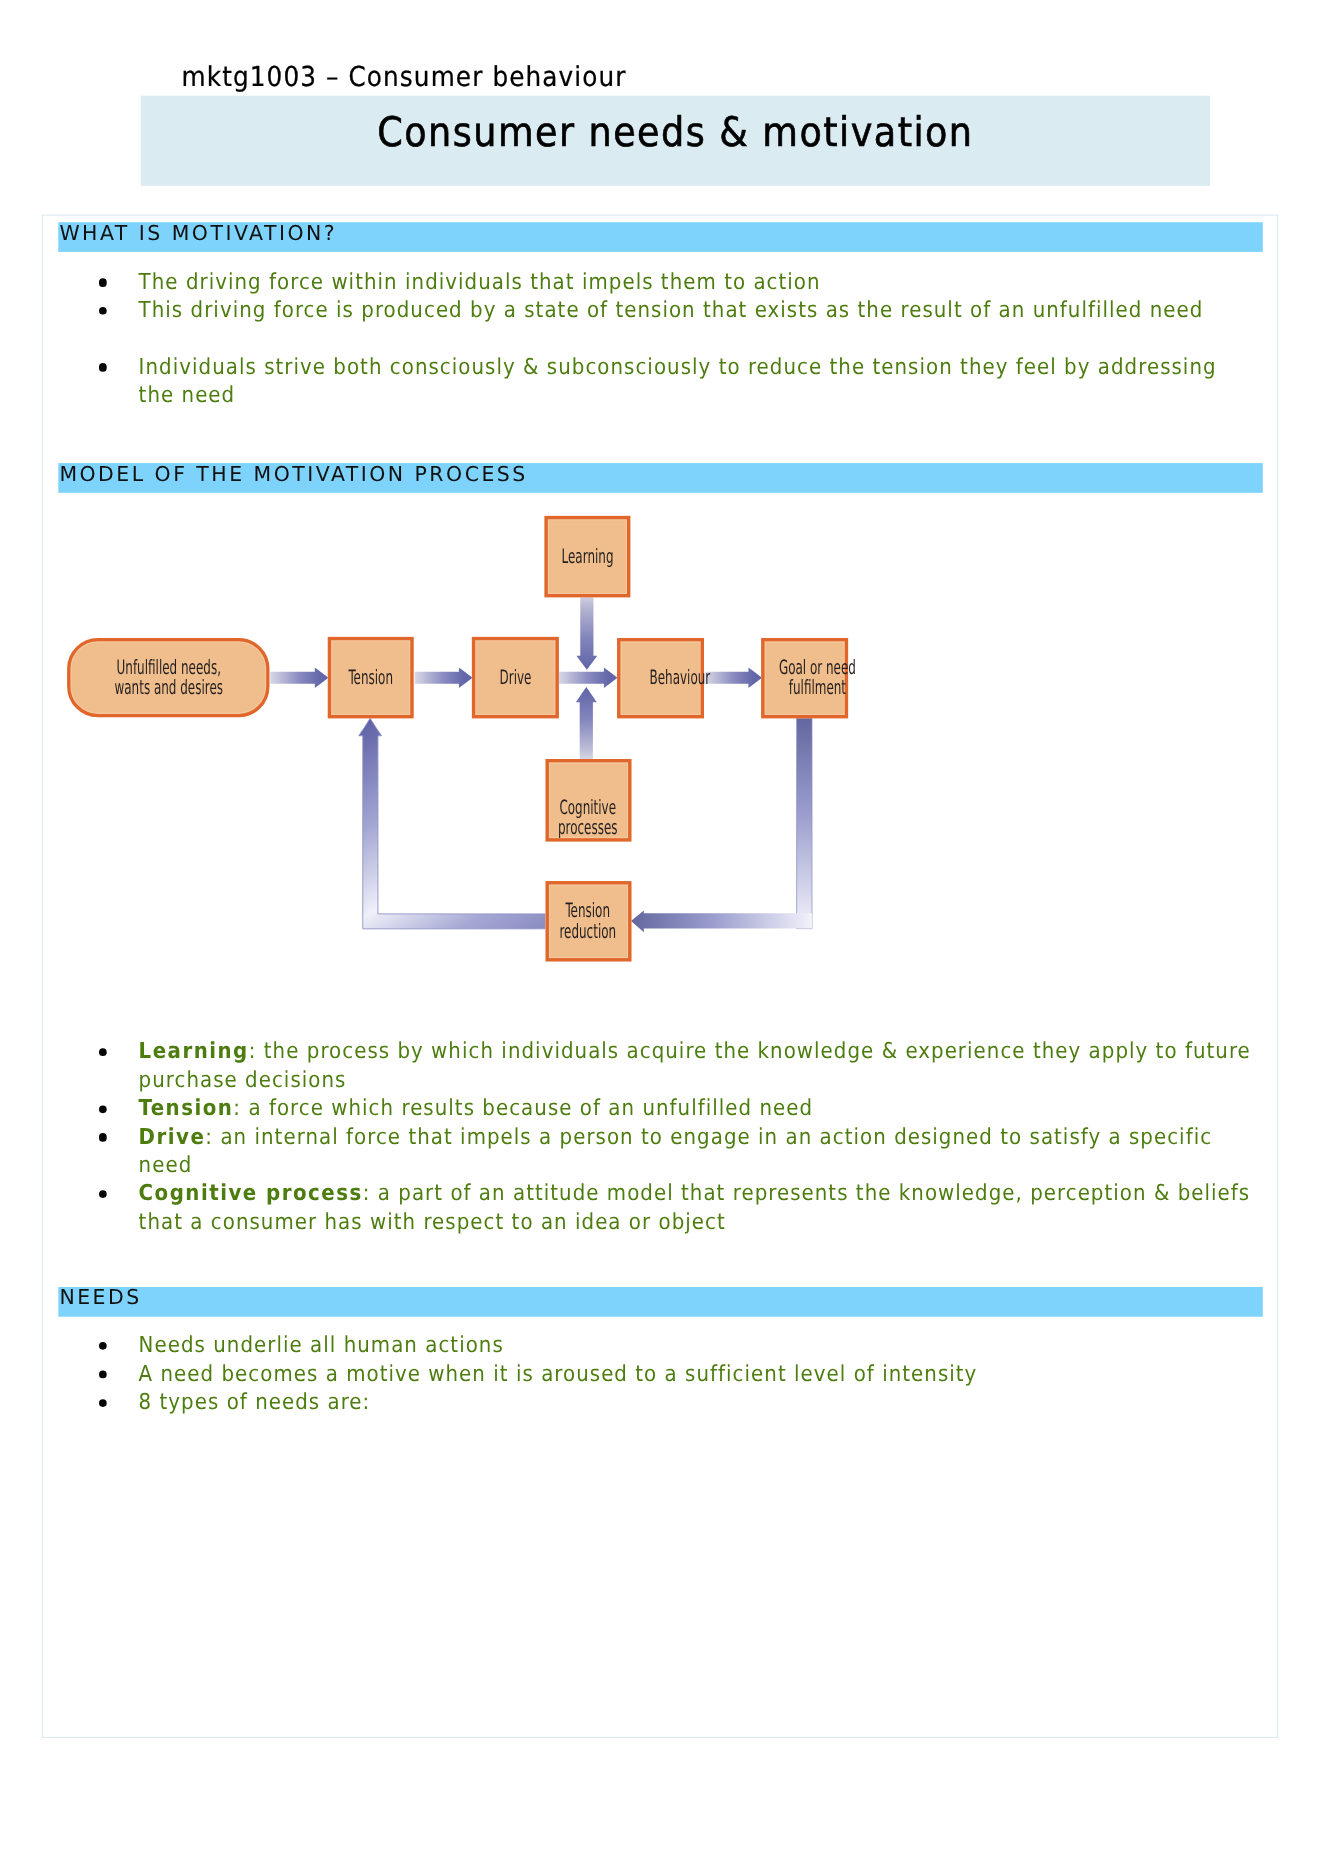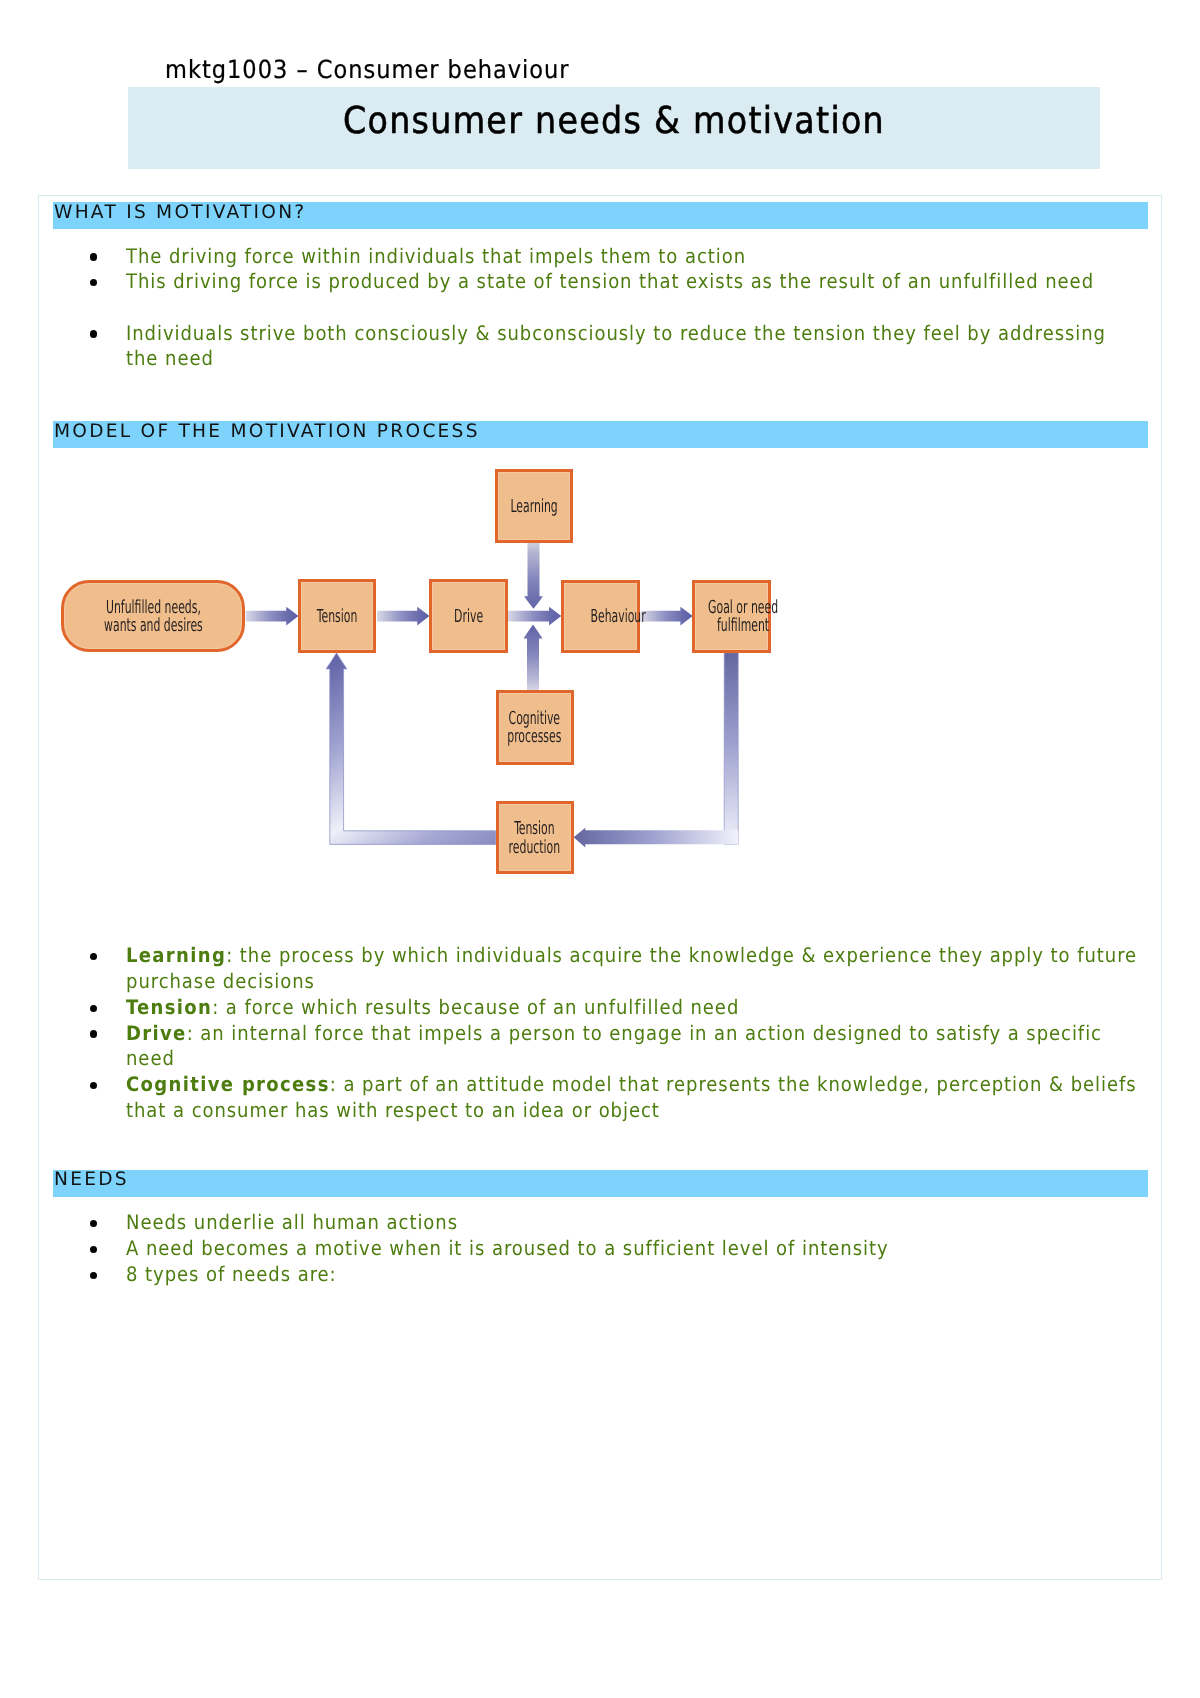--- a/index.html
+++ b/index.html
@@ -149,21 +149,21 @@
     </div>
   <div class="dbox" style="left:560.6px;top:579.6px;width:79.4px;height:73.4px;padding-left:36px;">
       <span>Behaviour</span>
     </div>
   <div class="dbox" style="left:692px;top:579.6px;width:79px;height:73.4px;padding-left:24px;">
       <span>Goal or need<br>fulfilment</span>
     </div>
   <div class="dbox" style="left:495px;top:468.8px;width:78.3px;height:74.1px;">
       <span>Learning</span>
     </div>
-  <div class="dbox" style="left:495.5px;top:690px;width:78.5px;height:74.5px;">
+  <div class="dbox" style="left:495.5px;top:690px;width:78.5px;height:74.5px;align-items:flex-end;">
       <span>Cognitive<br>processes</span>
     </div>
   <div class="dbox" style="left:495.5px;top:801.3px;width:78.5px;height:73.2px;">
       <span>Tension<br>reduction</span>
     </div>
 
   <div class="bullet bdot" style="top:952.9px;"></div>
   <div class="blk" style="left:126px;top:943.2px;width:1016px;"><b>Learning</b><span>: the process by which individuals acquire the knowledge &amp; experience they apply to future purchase decisions</span></div>
 
   <div class="bullet bdot" style="top:1004.6px;"></div>

